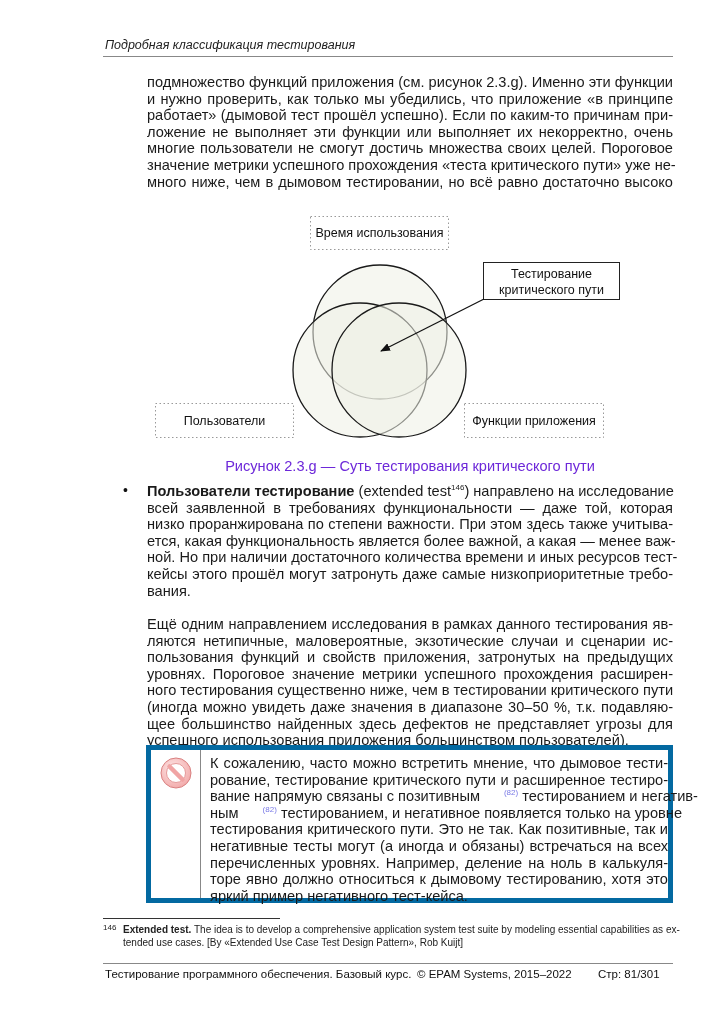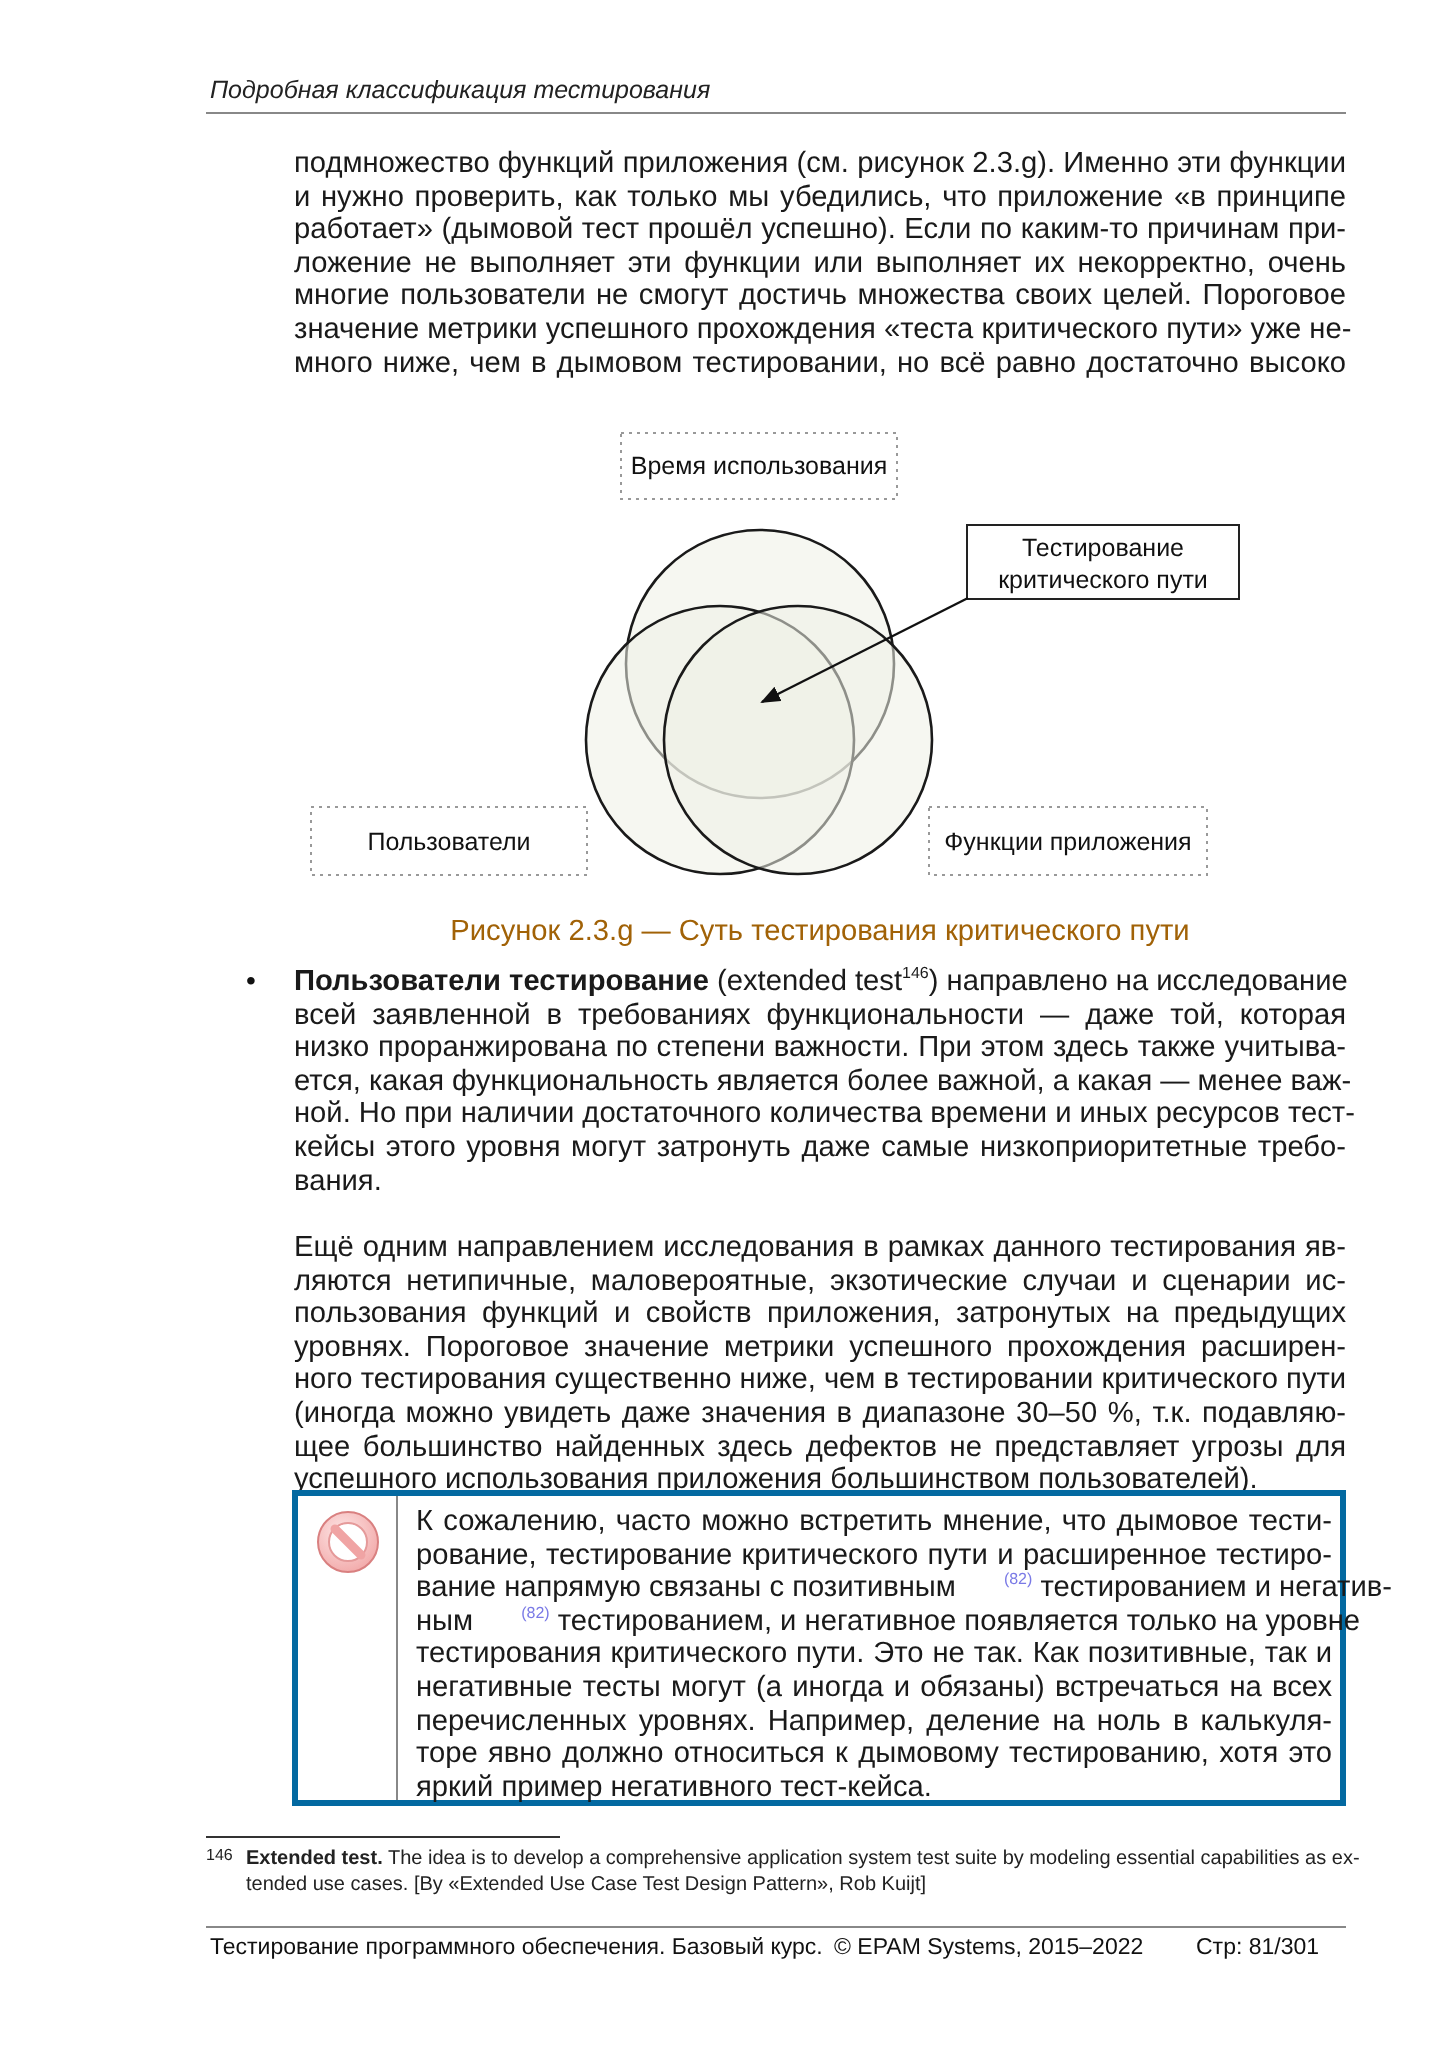--- a/index.html
+++ b/index.html
@@ -7,28 +7,28 @@
   .abs { position:absolute; }
   .running-head { left:105px; top:38px; font-size:12.5px; color:#222;font-style:italic; }
   .head-rule { left:103px; top:56px; width:570px; height:1px; background:#888; }
   .para { left:147px; width:526px; font-size:14.6px; line-height:16.6px; text-align:justify; color:#1a1a1a; }
   .para .ln { display:block; text-align:justify; text-align-last:justify; white-space:nowrap; height:16.6px; }
   .para .ln.last { text-align-last:left; }
   .p1 { top:74px; }
   .diagram { left:0; top:0; width:725px; height:470px; pointer-events:none; }
   .diagram * { pointer-events:auto; }
   .dlabel { font-family:"Liberation Sans", sans-serif; font-size:12.5px; fill:#111; }
-  .caption { left:147px; width:526px; top:458px; text-align:center; font-size:14.6px; color:#a16207; }
+  .caption { left:147px; width:526px; top:458px; text-align:center; font-size:14.6px; color:#6d28d9; }
   .bullet { left:123px; top:482px; font-size:14px; }
   .p2 { top:483px; }
   .p3 { top:616px; }
   .bold { font-weight:bold; }
   sup.fn { font-size:8px; vertical-align:6px; line-height:0; }
   sup.lnk { font-size:8px; vertical-align:6px; line-height:0; color:#7a7ae6;padding-left:24px; }
-  .warn-table { left:146px; top:745px; width:527px; height:158px; border:3px solid #0369a1; box-sizing:border-box; }
+  .warn-table { left:146px; top:745px; width:527px; height:158px; border:5px solid #0369a1; box-sizing:border-box; }
   .warn-icon-cell { left:0; top:0; width:50px; height:100%; border-right:1px solid #888; box-sizing:border-box; }
   .warn-icon { position:absolute; left:8px; top:6px; width:34px; height:34px; }
   .warn-text { left:59px; top:5px; width:458px; font-size:14.6px; line-height:16.6px; color:#1a1a1a; }
   .warn-text .ln { display:block; text-align:justify; text-align-last:justify; white-space:nowrap; height:16.6px; }
   .warn-text .ln.last { text-align-last:left; }
   .fn-rule { left:103px; top:918px; width:177px; height:1px; background:#333; }
   .footnote { left:103px; top:924px; width:570px; font-size:10px; line-height:12.5px; color:#222; }
   .footnote .num { position:absolute; left:0; top:-2px; font-size:8px; }
   .footnote .body { position:absolute; left:20px; width:550px; }
   .footnote .body .ln { display:block; white-space:nowrap; text-align:justify; text-align-last:justify; }
@@ -82,21 +82,21 @@
 
 <div class="abs caption">Рисунок 2.3.g — Суть тестирования критического пути</div>
 
 <div class="abs bullet">•</div>
 <div class="abs para p2">
   <span class="ln"><span class="bold">Пользователи тестирование</span><span> (extended test</span><sup class="fn">146</sup><span>) направлено на исследование</span></span>
   <span class="ln">всей заявленной в требованиях функциональности — даже той, которая</span>
   <span class="ln">низко проранжирована по степени важности. При этом здесь также учитыва-</span>
   <span class="ln">ется, какая функциональность является более важной, а какая — менее важ-</span>
   <span class="ln">ной. Но при наличии достаточного количества времени и иных ресурсов тест-</span>
-  <span class="ln">кейсы этого уровня могут затронуть даже самые низкоприоритетные требо-</span>
+  <span class="ln">кейсы этого прошёл могут затронуть даже самые низкоприоритетные требо-</span>
   <span class="ln last">вания.</span>
 </div>
 
 <div class="abs para p3">
   <span class="ln">Ещё одним направлением исследования в рамках данного тестирования яв-</span>
   <span class="ln">ляются нетипичные, маловероятные, экзотические случаи и сценарии ис-</span>
   <span class="ln">пользования функций и свойств приложения, затронутых на предыдущих</span>
   <span class="ln">уровнях. Пороговое значение метрики успешного прохождения расширен-</span>
   <span class="ln">ного тестирования существенно ниже, чем в тестировании критического пути</span>
   <span class="ln">(иногда можно увидеть даже значения в диапазоне 30–50 %, т.к. подавляю-</span>

